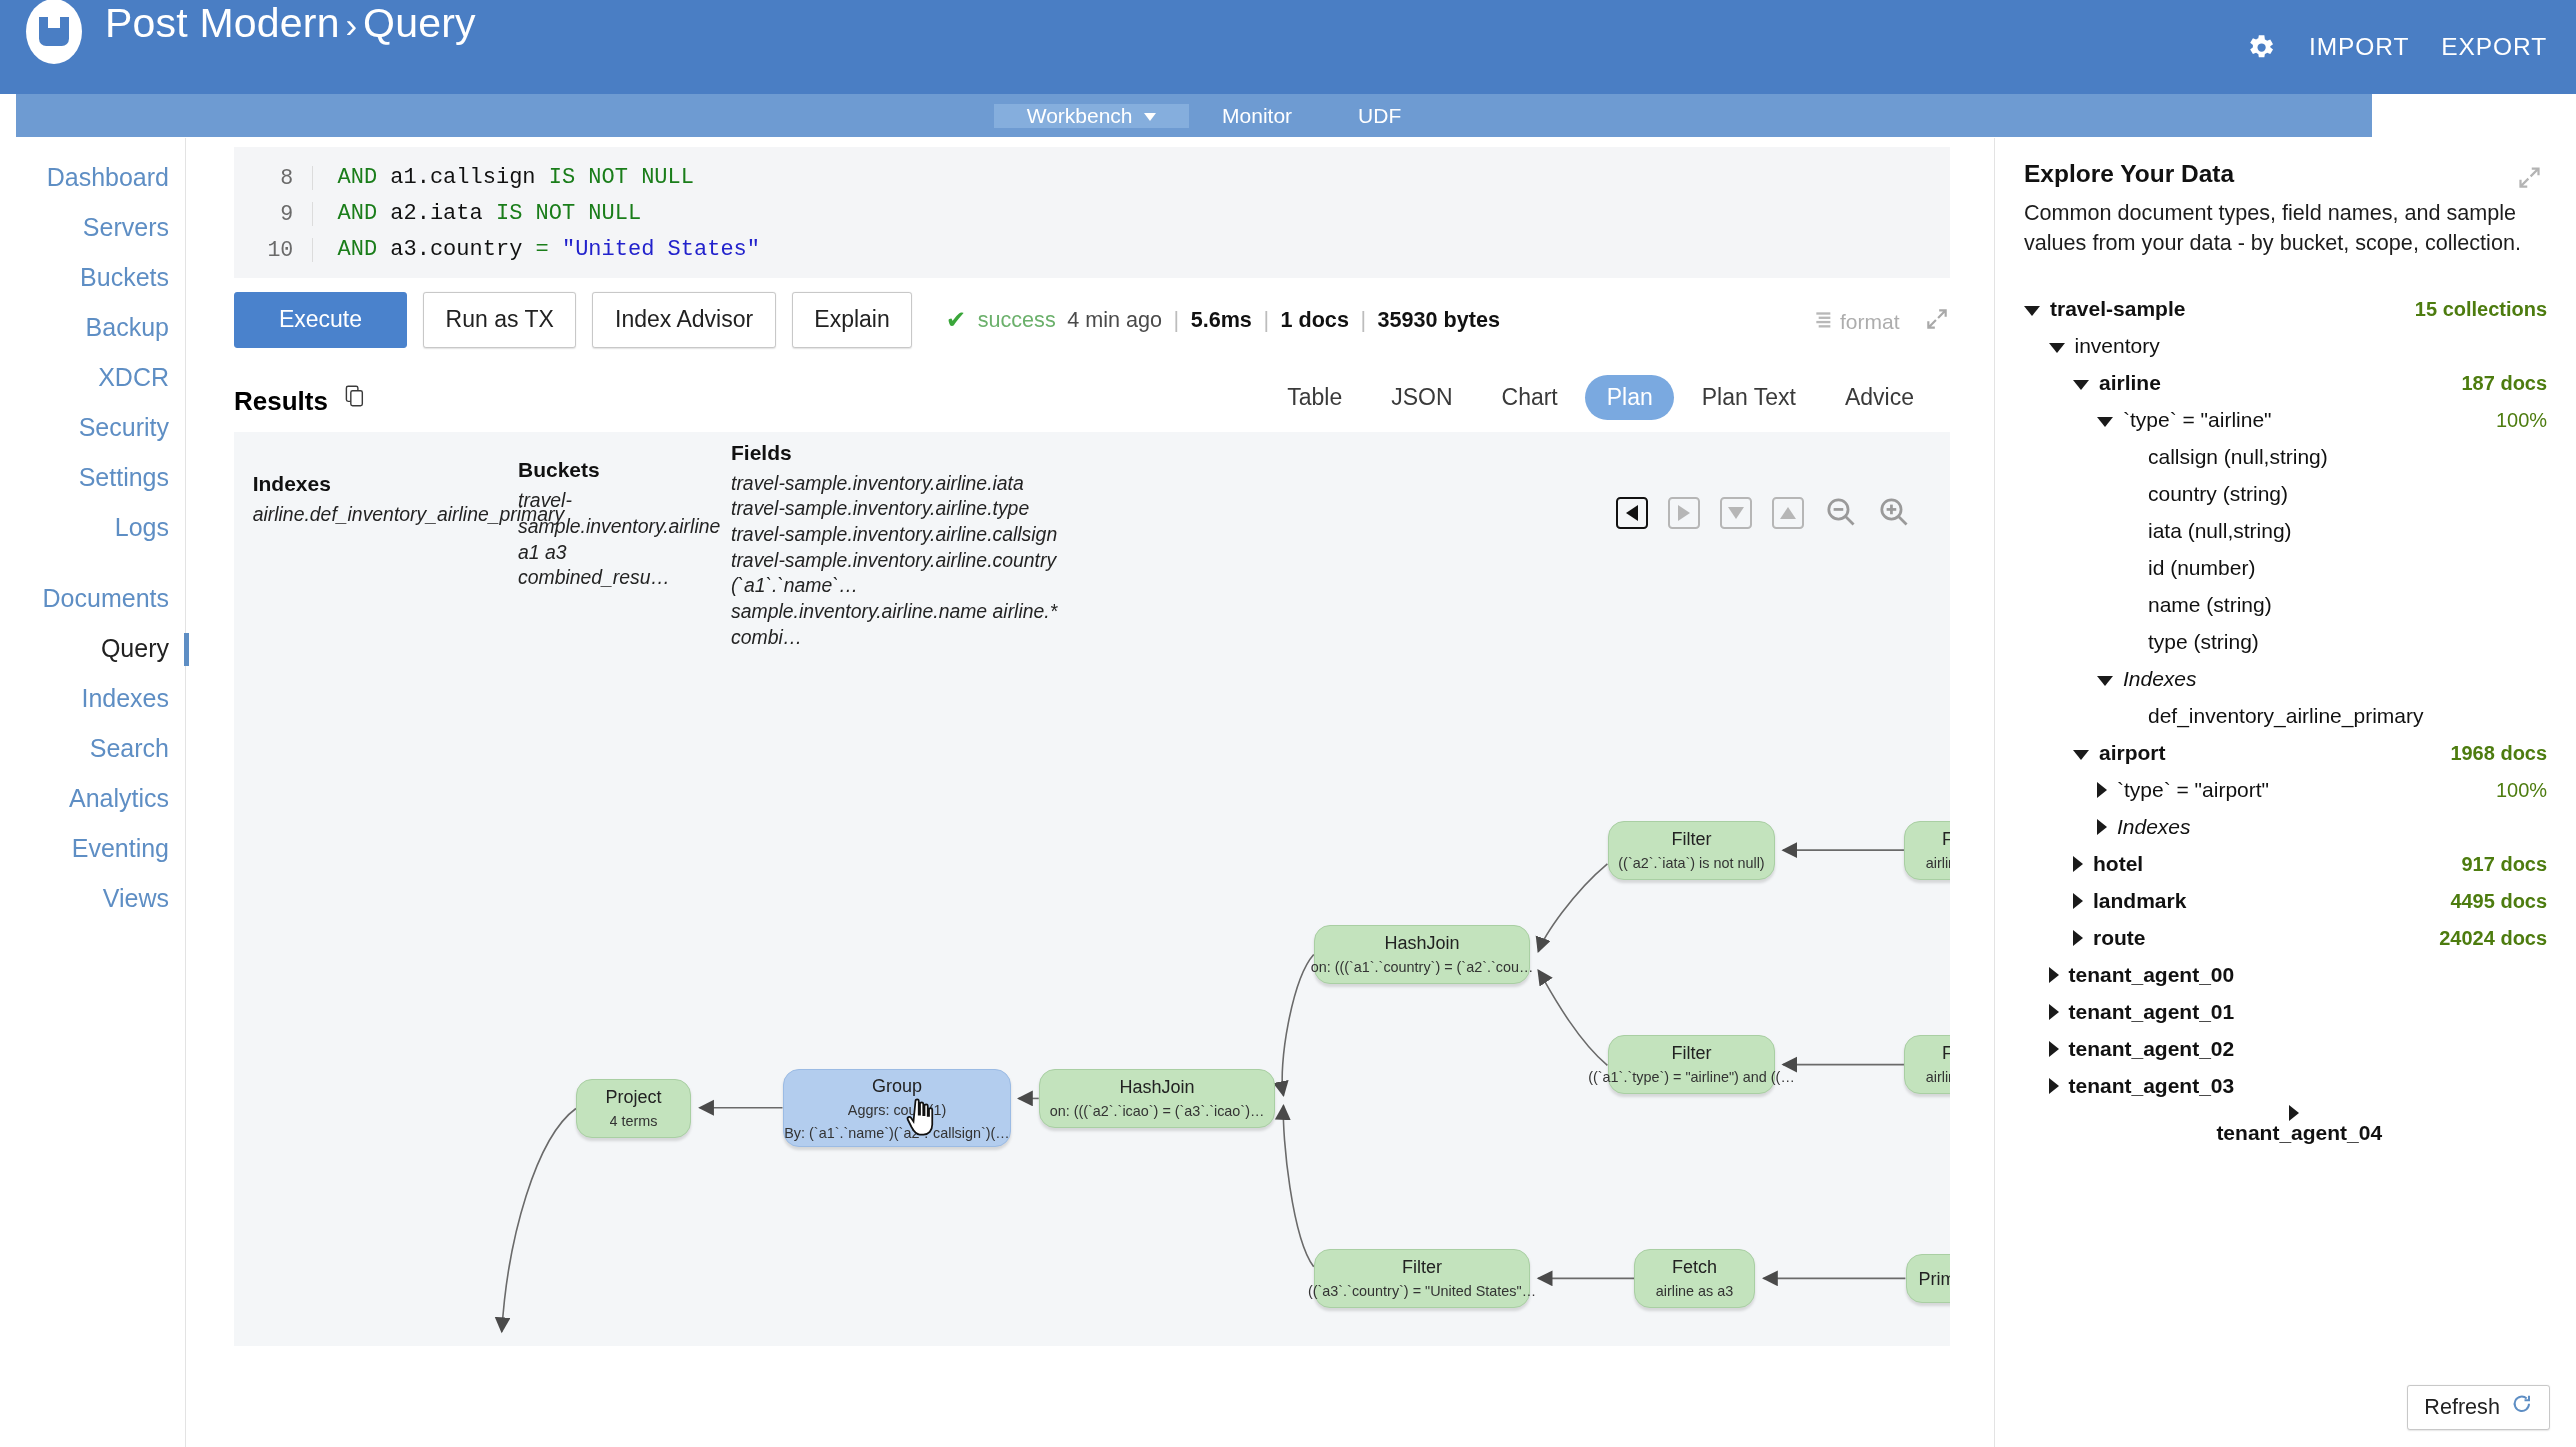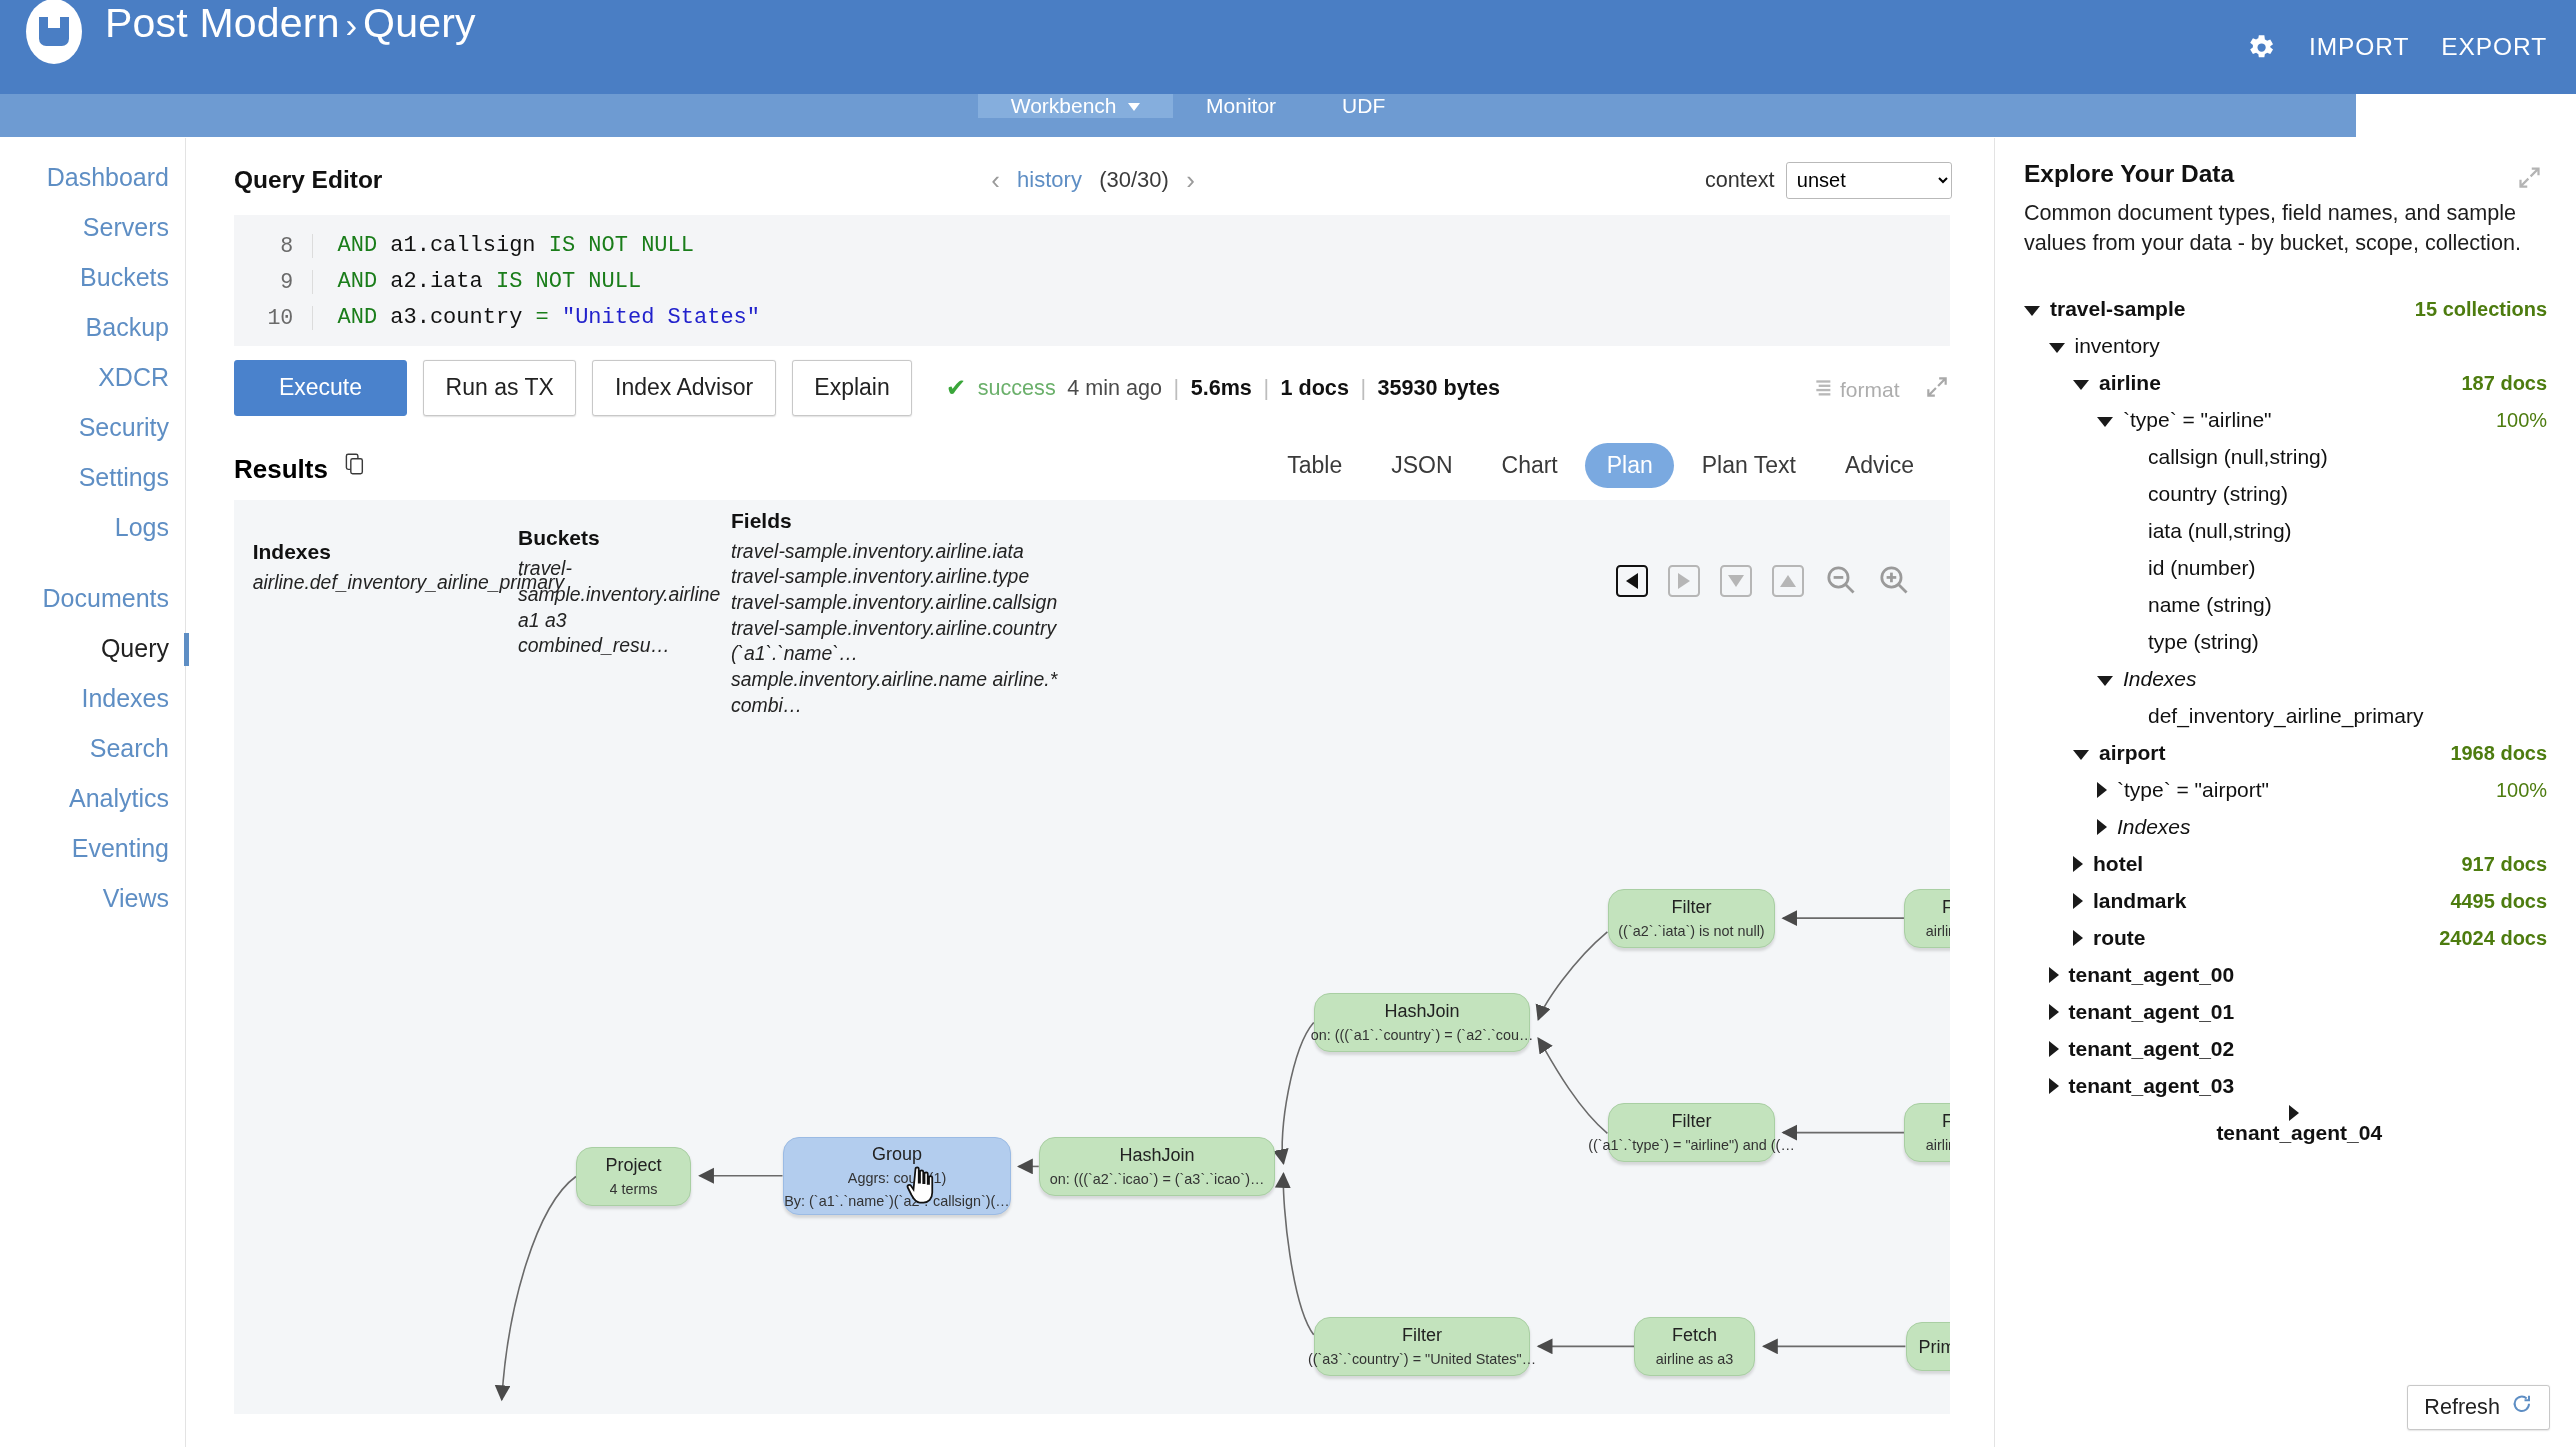--- a/index.html
+++ b/index.html
@@ -38,22 +38,22 @@
     position: absolute; right: 29px; top: 0; height: 94px;
     display: flex; align-items: center; gap: 32px;
   }
   .gear-icon { width: 33px; height: 33px; display: block; }
   .hdr-link {
     color: #ffffff; font-size: 24.5px; letter-spacing: 0.9px;
     font-weight: 400; cursor: pointer;
   }
   
   .subnav {
-    position: absolute; left: 0; top: 94px; width: 2356px; height: 43px;
-    background: #6e9bd2; display: flex; justify-content: center; align-items: flex-start;
+    position: absolute; left: 16px; top: 94px; width: 2356px; height: 43px;
+    background: #6e9bd2; display: flex; justify-content: center; align-items: center;
   }
   .subnav-inner { display: flex; align-items: stretch; margin-left: 40px; }
   .subnav-item {
     color: #ffffff; font-size: 21px; padding: 0 33px;
     display: flex; align-items: center; gap: 11.5px; cursor: pointer;
     white-space: nowrap;
   }
   .subnav-item.active { background: #85aedd; }
   .caret-dn {
     width: 0; height: 0; border-left: 6.5px solid transparent;
@@ -287,33 +287,20 @@
         <div class="side-item">Indexes</div>
         <div class="side-item">Search</div>
         <div class="side-item">Analytics</div>
         <div class="side-item">Eventing</div>
         <div class="side-item">Views</div>
       </div>
   </div>
 
   <div class="main">
 
-    <div class="qe-header">
-      <div class="qe-title">Query Editor</div>
-      <div class="history-nav">
-        <span class="chev">‹</span>
-        <span class="hist-label">history</span>
-        <span class="hist-count">(30/30)</span>
-        <span class="chev">›</span>
-      </div>
-      <div class="ctx-wrap">
-        <span class="ctx-label">context</span>
-        <select class="ctx-select" id="ctx-select"><option value="unset">unset</option></select>
-      </div>
-    </div>
 
     <div class="editor" id="editor">
         <div class="code-line">
           <span class="ln">8</span>
           <span class="code"><span class="kw">AND </span><span class="id">a1.callsign </span><span class="op">IS NOT NULL</span><span class="str"></span></span>
         </div>
         <div class="code-line">
           <span class="ln">9</span>
           <span class="code"><span class="kw">AND </span><span class="id">a2.iata </span><span class="op">IS NOT NULL</span><span class="str"></span></span>
         </div>

